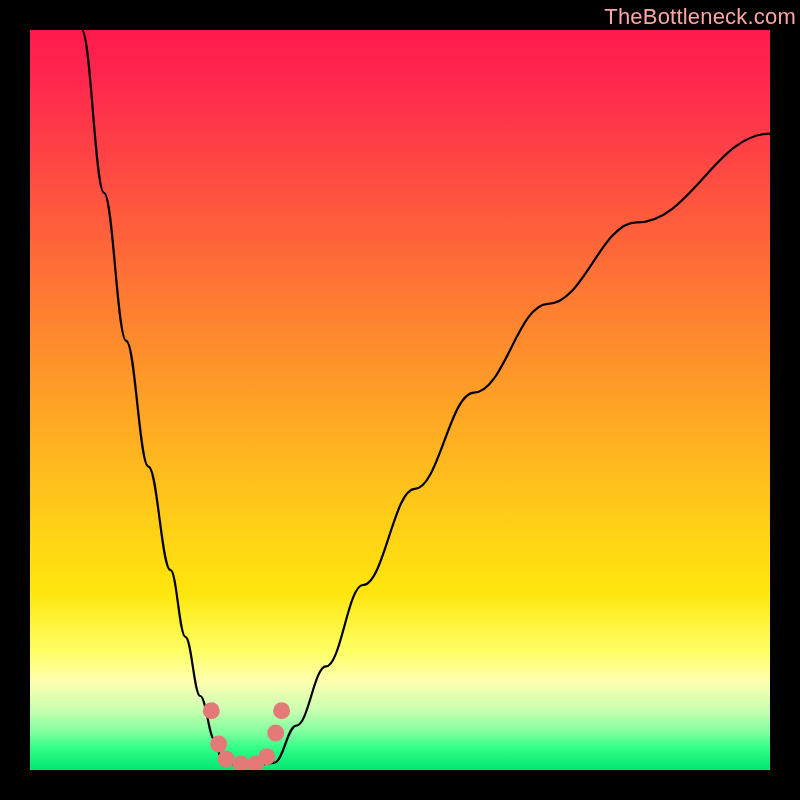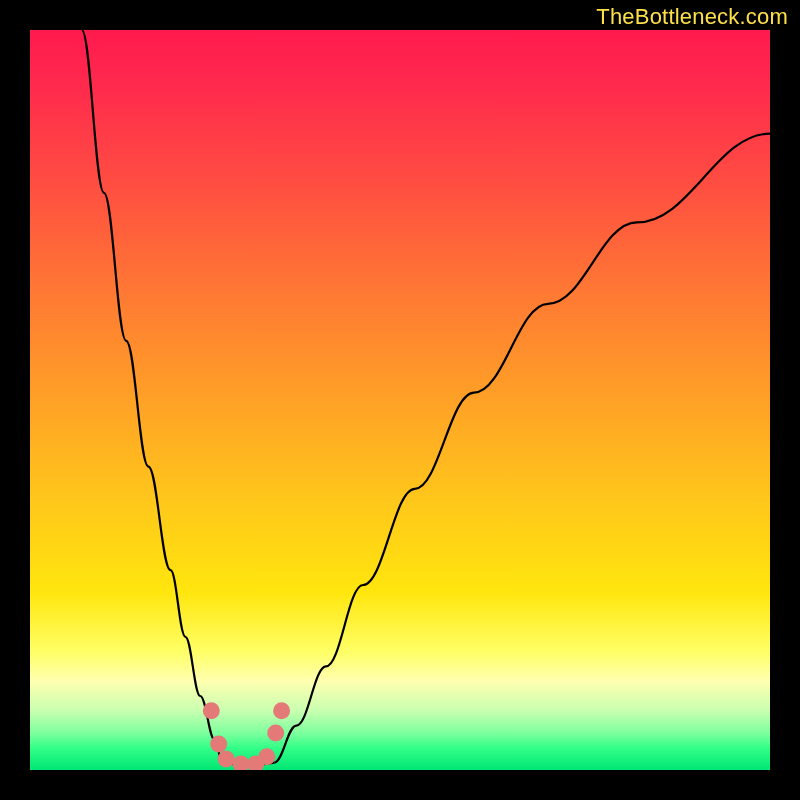--- a/index.html
+++ b/index.html
@@ -35,22 +35,22 @@
       #ffffb0 88%,
       #c8ffb0 92%,
       #7dff9d 95%,
       #33ff88 97%,
       #00e673 100%
     );
   }
   .watermark {
     position: absolute;
     top: 4px;
-    right: 12px;
-    color: #fde047;
+    right: 4px;
+    color: #fca5a5;
     font-size: 22px;
     font-weight: 500;
     letter-spacing: 0.2px;
     user-select: none;
   }
   svg.curve {
     position: absolute;
     left: 0;
     top: 0;
     width: 740px;

